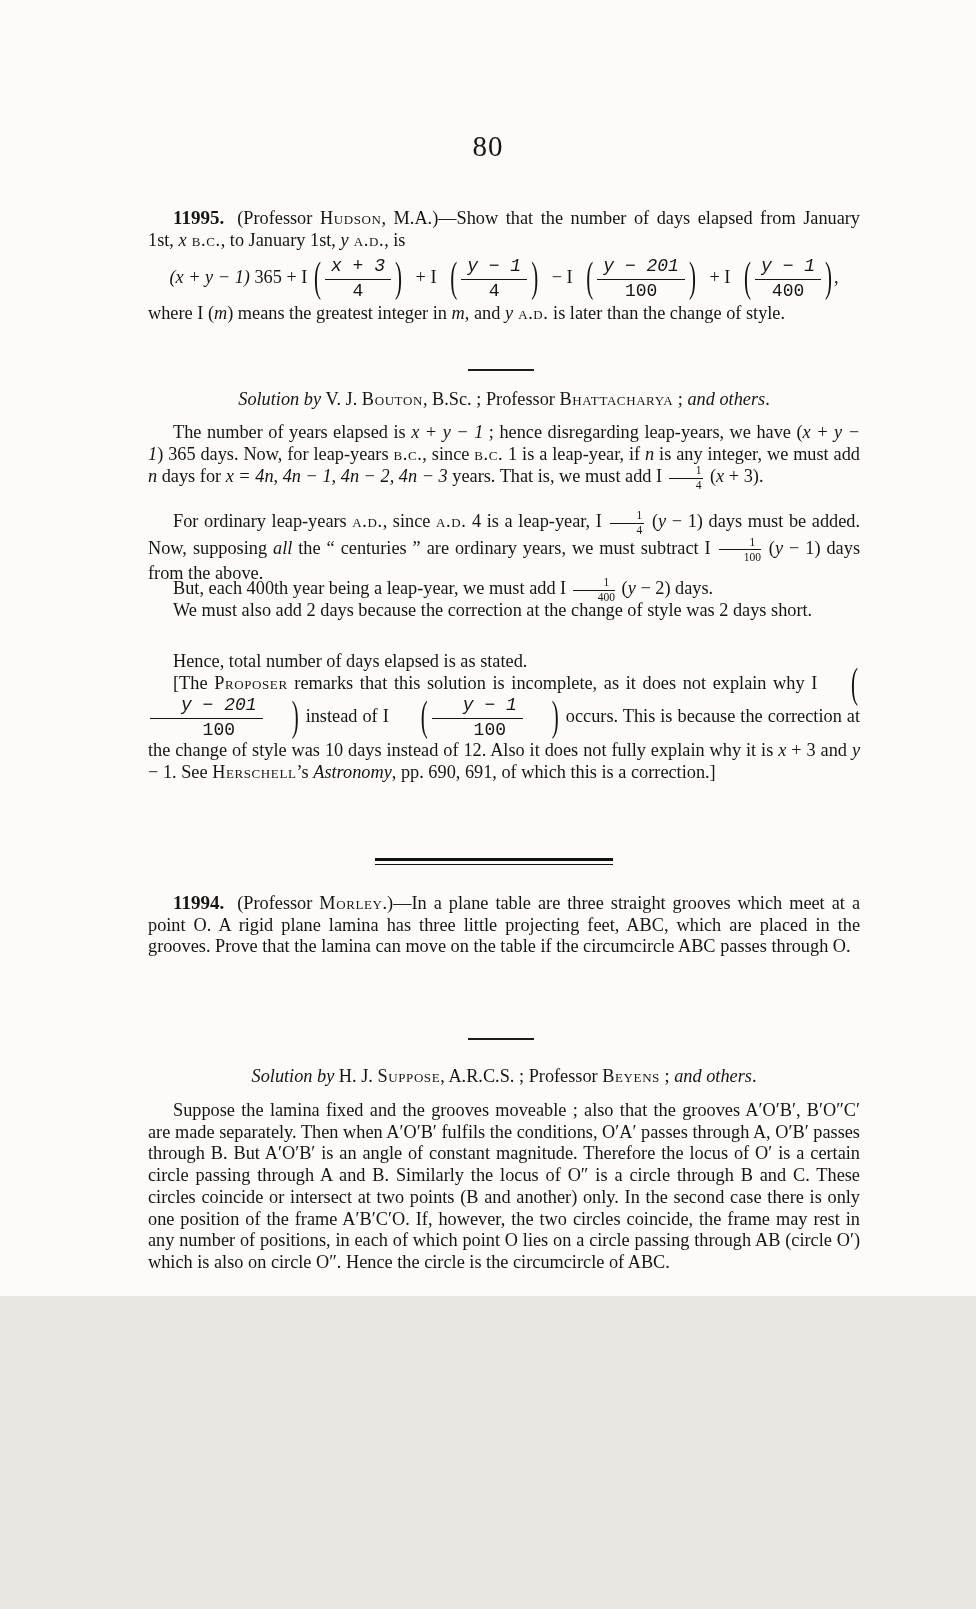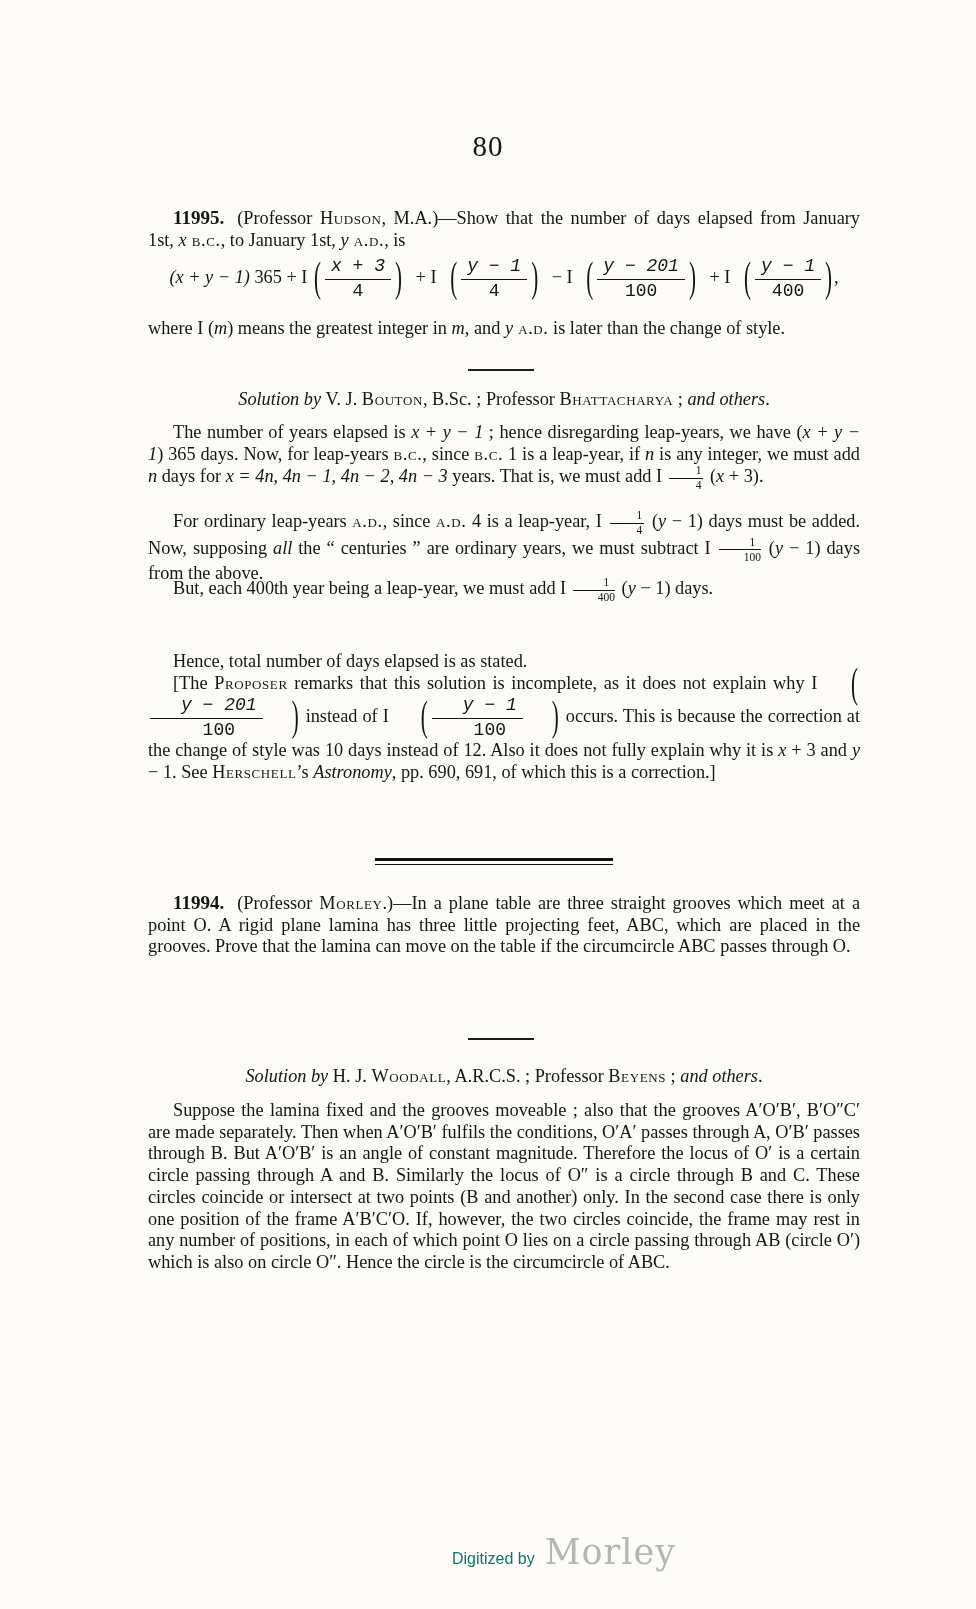--- a/index.html
+++ b/index.html
@@ -1,17 +1,17 @@
 <!DOCTYPE html>
 <html><head>
 <meta charset="utf-8">
 <style>
   html,body{margin:0;padding:0;background:#e9e7e1;}
   .sheet{
-    position:relative; width:976px; height:1609px; overflow:hidden;
+    position:relative; width:976px; height:1296px; overflow:hidden;
     background:#fcfbf8; color:#151515;
     font-family:"Liberation Serif","DejaVu Serif",serif;
     font-size:18.3px; line-height:21.7px;
   }
   .blk{position:absolute; left:148px; width:712px;}
   .pageno{left:0; width:976px; text-align:center; font-size:29px; line-height:1; letter-spacing:1px;}
   .para{margin:0; text-align:justify; text-indent:25px;}
   .noind{text-indent:0;}
   .byline{margin:0; text-align:center; text-indent:0;}
   .i{font-style:italic;}
@@ -53,45 +53,46 @@
     <span>365 + I</span>
     <span class="bp">(</span><span class="frac"><span class="fn m">x + 3</span><span class="fd">4</span></span><span class="bp">)</span>
     <span class="op">+ I</span>
     <span class="bp">(</span><span class="frac"><span class="fn m">y − 1</span><span class="fd">4</span></span><span class="bp">)</span>
     <span class="op">− I</span>
     <span class="bp">(</span><span class="frac"><span class="fn m">y − 201</span><span class="fd">100</span></span><span class="bp">)</span>
     <span class="op">+ I</span>
     <span class="bp">(</span><span class="frac"><span class="fn m">y − 1</span><span class="fd">400</span></span><span class="bp">)</span><span>,</span>
   </div>
 
-  <p class="blk para noind" style="top:318px"><span>where I (</span><span class="m">m</span><span>) means the greatest integer in </span><span class="m">m</span><span>, and </span><span class="m">y</span><span class="sc"> a.d.</span><span> is later than the change of style.</span></p>
+  <p class="blk para noind" style="top:303px"><span>where I (</span><span class="m">m</span><span>) means the greatest integer in </span><span class="m">m</span><span>, and </span><span class="m">y</span><span class="sc"> a.d.</span><span> is later than the change of style.</span></p>
 
   <div class="blk rule-s" style="top:369px"></div>
 
   <p class="blk byline" style="top:389px"><span class="i">Solution by </span><span>V. J. </span><span class="sc">Bouton</span><span>, B.Sc. ; Professor </span><span class="sc">Bhattacharya</span><span> ; </span><span class="i">and others</span><span>.</span></p>
 
   <p class="blk para" style="top:422px"><span>The number of years elapsed is </span><span class="m">x + y − 1</span><span> ; hence disregarding leap-years, we have (</span><span class="m">x + y − 1</span><span>) 365 days.  Now, for leap-years </span><span class="sc">b.c.</span><span>, since </span><span class="sc">b.c.</span><span> 1 is a leap-year, if </span><span class="m">n</span><span> is any integer, we must add </span><span class="m">n</span><span> days for </span><span class="m">x = 4n</span><span>, </span><span class="m">4n − 1, 4n − 2, 4n − 3</span><span> years.  That is, we must add I </span><span class="ifrac"><span class="ifn">1</span><span class="ifd">4</span></span><span> (</span><span class="m">x</span><span> + 3).</span></p>
 
   <p class="blk para" style="top:510px"><span>For ordinary leap-years </span><span class="sc">a.d.</span><span>, since </span><span class="sc">a.d.</span><span> 4 is a leap-year, I </span><span class="ifrac"><span class="ifn">1</span><span class="ifd">4</span></span><span> (</span><span class="m">y</span><span> − 1) days must be added.  Now, supposing </span><span class="i">all</span><span> the “ centuries ” are ordinary years, we must subtract I </span><span class="ifrac"><span class="ifn">1</span><span class="ifd">100</span></span><span> (</span><span class="m">y</span><span> − 1) days from the above.</span></p>
 
-  <p class="blk para" style="top:577px"><span>But, each 400th year being a leap-year, we must add I </span><span class="ifrac"><span class="ifn">1</span><span class="ifd">400</span></span><span> (</span><span class="m">y</span><span> − 1) days.</span></p>
+  <p class="blk para" style="top:577px"><span>But, each 400th year being a leap-year, we must add I </span><span class="ifrac"><span class="ifn">1</span><span class="ifd">400</span></span><span> (</span><span class="m">y</span><span> − 2) days.</span></p>
 
+  <p class="blk para" style="top:600px"><span>We must also add 2 days because the correction at the change of style was 2 days short.</span></p>
 
   <p class="blk para" style="top:651px"><span>Hence, total number of days elapsed is as stated.</span></p>
 
   <p class="blk para" style="top:673px"><span>[The </span><span class="sc">Proposer</span><span> remarks that this solution is incomplete, as it does not explain why  I </span><span class="bp">(</span><span class="frac"><span class="fn m">y − 201</span><span class="fd">100</span></span><span class="bp">)</span><span>  instead of  I </span><span class="bp">(</span><span class="frac"><span class="fn m">y − 1</span><span class="fd">100</span></span><span class="bp">)</span><span>  occurs.  This is because the correction at the change of style was 10 days instead of 12.  Also it does not fully explain why it is </span><span class="m">x</span><span> + 3 and </span><span class="m">y</span><span> − 1.  See </span><span class="sc">Herschell</span><span>’s </span><span class="i">Astronomy</span><span>, pp. 690, 691, of which this is a correction.]</span></p>
 
   <div class="blk rule-d" style="top:858px">
       <div class="ra"></div>
       <div class="rb"></div>
     </div>
 
   <p class="blk para" style="top:892px"><span class="qnum">11994.</span><span>(Professor </span><span class="sc">Morley</span><span>.)—In a plane table are three straight grooves which meet at a point O.  A rigid plane lamina has three little projecting feet, ABC, which are placed in the grooves.  Prove that the lamina can move on the table if the circumcircle ABC passes through O.</span></p>
 
   <div class="blk rule-s" style="top:1038px"></div>
 
-  <p class="blk byline" style="top:1066px"><span class="i">Solution by </span><span>H. J. </span><span class="sc">Woodall</span><span>, A.R.C.S. ; Professor </span><span class="sc">Beyens</span><span> ; </span><span class="i">and others</span><span>.</span></p>
+  <p class="blk byline" style="top:1066px"><span class="i">Solution by </span><span>H. J. </span><span class="sc">Suppose</span><span>, A.R.C.S. ; Professor </span><span class="sc">Beyens</span><span> ; </span><span class="i">and others</span><span>.</span></p>
 
   <p class="blk para" style="top:1100px"><span>Suppose the lamina fixed and the grooves moveable ; also that the grooves A′O′B′, B′O″C′ are made separately.  Then when A′O′B′ fulfils the conditions, O′A′ passes through A, O′B′ passes through B.  But A′O′B′ is an angle of constant magnitude.  Therefore the locus of O′ is a certain circle passing through A and B.  Similarly the locus of O″ is a circle through B and C.  These circles coincide or intersect at two points (B and another) only.  In the second case there is only one position of the frame A′B′C′O.  If, however, the two circles coincide, the frame may rest in any number of positions, in each of which point O lies on a circle passing through AB (circle O′) which is also on circle O″.  Hence the circle is the circumcircle of ABC.</span></p>
 
   <div class="wm"><span class="wm-pre">Digitized by</span><span class="wm-brand">Morley</span></div>
 
 </div>
 
 </body></html>

